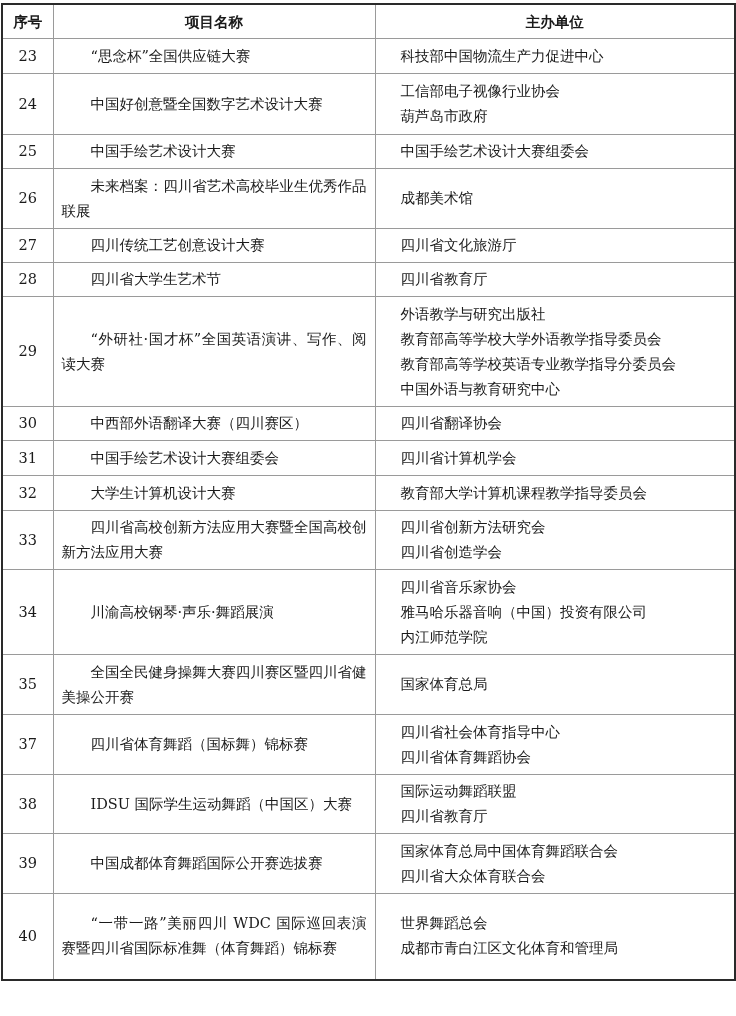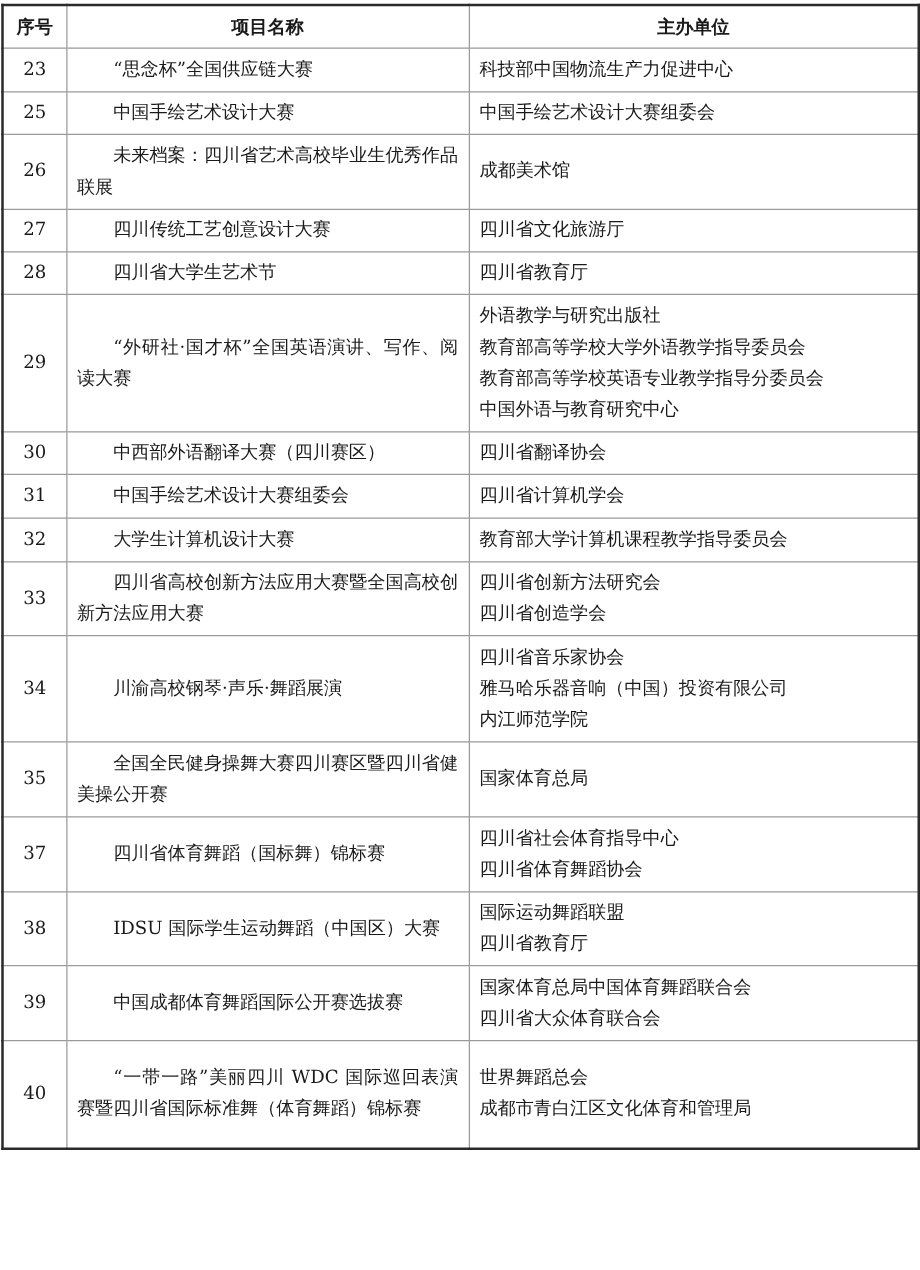--- a/index.html
+++ b/index.html
@@ -20,21 +20,21 @@
     padding: 4px 8px;
   }
   table.doc thead th { height: 25px; text-align: center; border-bottom: 1px solid #9a9a9a; font-weight: bold; }
   col.c1 { width: 51px; }
   col.c2 { width: 322px; }
   col.c3 { width: 360px; }
   td.num { text-align: center; padding: 0; }
   td.name { text-align: justify; padding-left: 9px; padding-right: 10px; }
   td.name .txt { display: block; text-indent: 2em; }
   td.org { padding-left: 12px; }
-  td.org .line { display: block; }
+  td.org .line { display: block; margin-left: 17px; }
 </style>
 </head>
 <body>
 
 <table class="doc">
   <colgroup>
       <col class="c1">
       <col class="c2">
       <col class="c3">
     </colgroup>
@@ -48,20 +48,30 @@
   <tbody id="rows">
       <tr style="height: 35px;">
         <td class="num">23</td>
         <td class="name">
           <span class="txt">“思念杯”全国供应链大赛</span>
         </td>
         <td class="org">
           <span class="line">科技部中国物流生产力促进中心</span>
         </td>
       </tr>
+      <tr style="height: 61px;">
+        <td class="num">24</td>
+        <td class="name">
+          <span class="txt">中国好创意暨全国数字艺术设计大赛</span>
+        </td>
+        <td class="org">
+          <span class="line">工信部电子视像行业协会</span>
+          <span class="line">葫芦岛市政府</span>
+        </td>
+      </tr>
       <tr style="height: 20px;">
         <td class="num">25</td>
         <td class="name">
           <span class="txt">中国手绘艺术设计大赛</span>
         </td>
         <td class="org">
           <span class="line">中国手绘艺术设计大赛组委会</span>
         </td>
       </tr>
       <tr style="height: 60px;">

